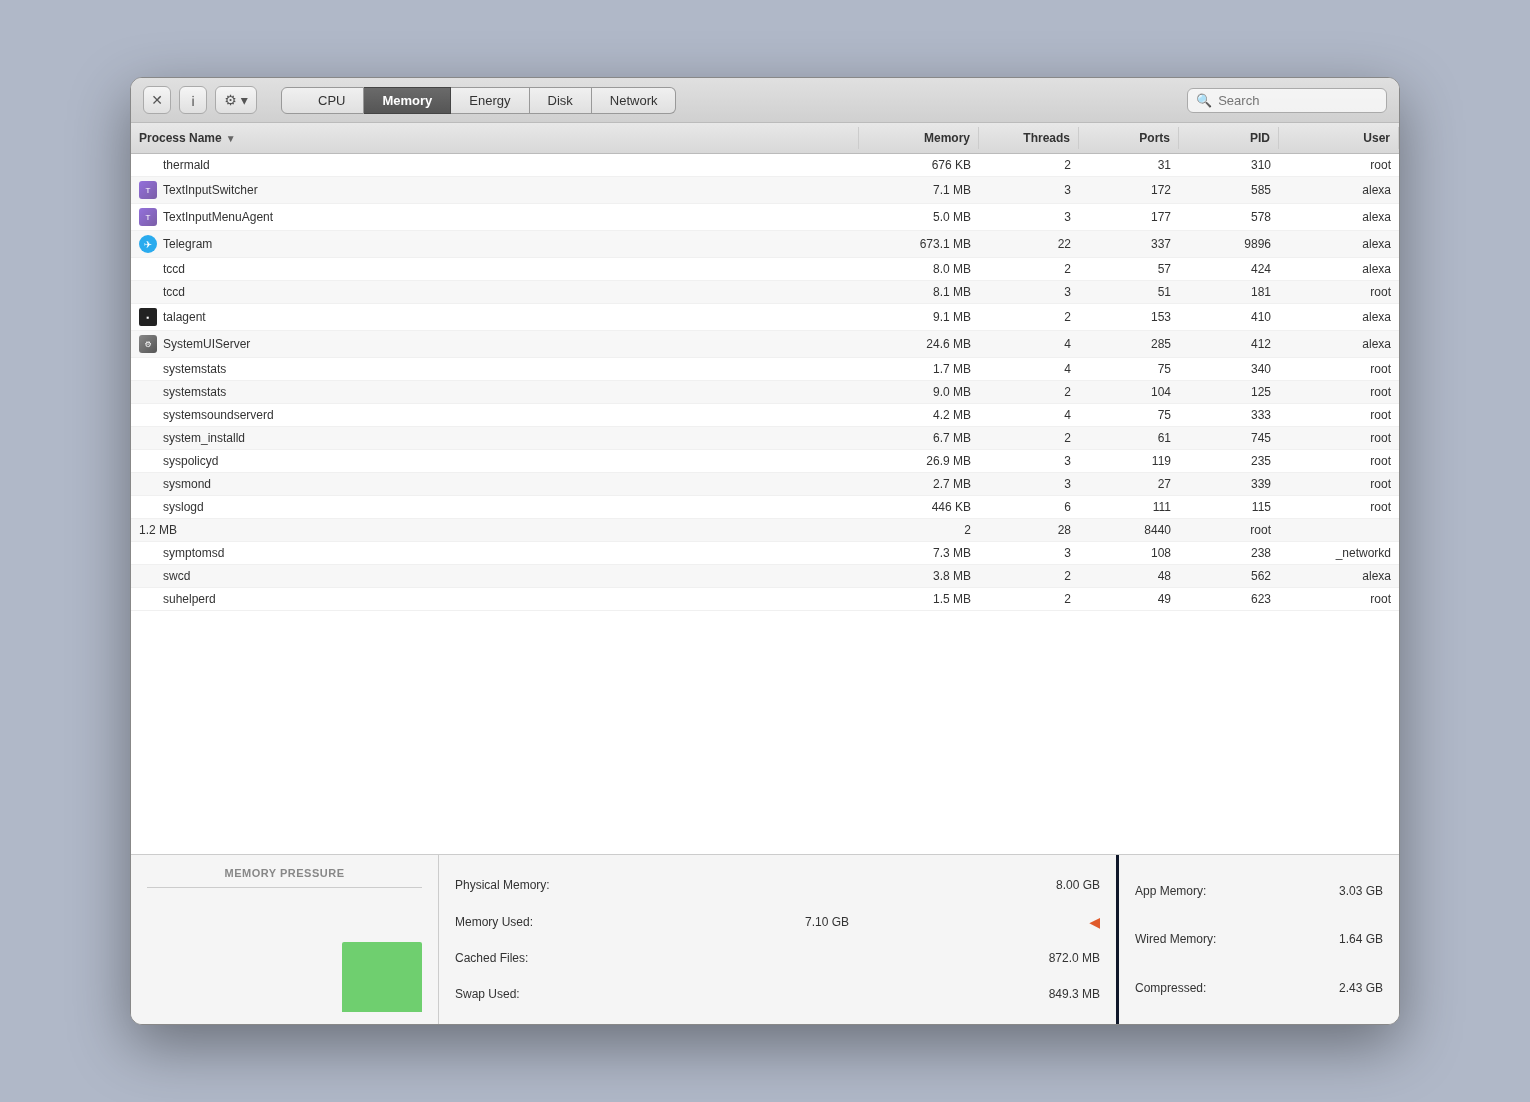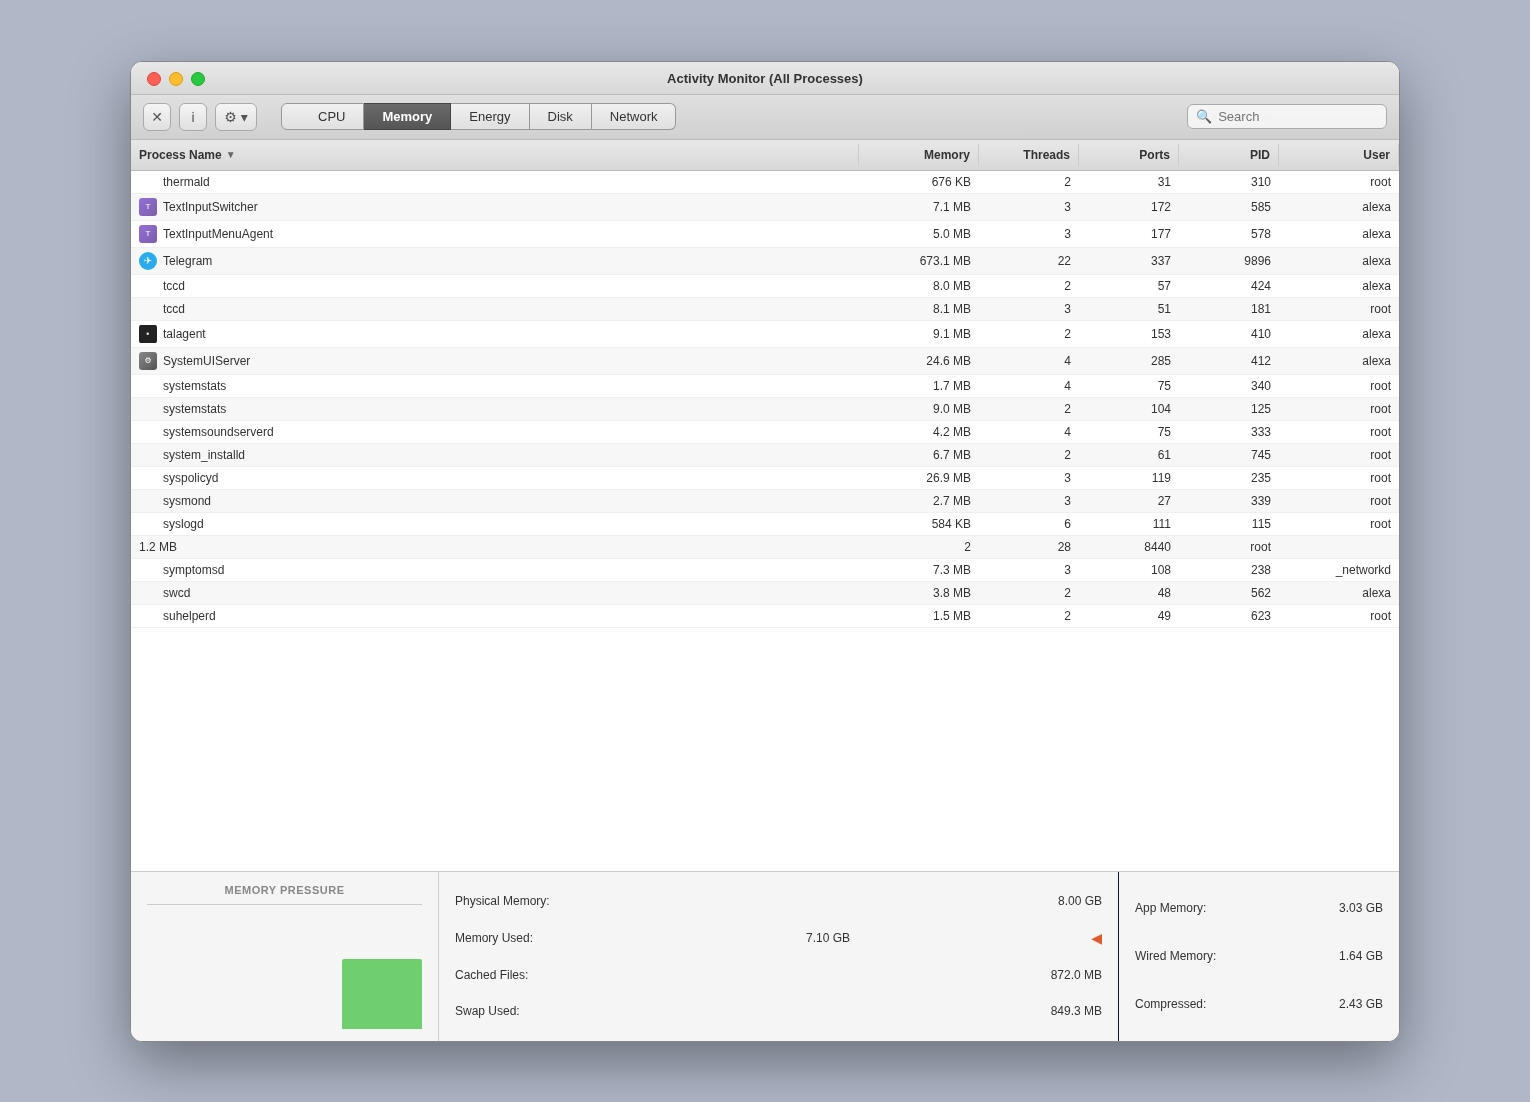--- a/index.html
+++ b/index.html
@@ -212,21 +212,21 @@
       height: 70px;
       background: #6fcf6f;
       border-radius: 2px 2px 0 0;
     }
     .memory-stats-section {
       flex: 1;
       padding: 12px 16px;
       display: flex;
       flex-direction: column;
       justify-content: space-around;
-      border-right: 1px solid #0f172a;
+      border-right: 3px solid #0f172a;
     }
     .stat-row {
       display: flex;
       justify-content: space-between;
       align-items: center;
       padding: 2px 0;
     }
     .stat-label {
       font-size: 12px;
       color: #333;
@@ -302,28 +302,20 @@
       display: flex;
       align-items: center;
       justify-content: center;
     }
   </style>
 </head>
 <body>
 
 <div class="window">
 
-  <div class="title-bar">
-    <div class="traffic-lights">
-      <div class="traffic-light close"></div>
-      <div class="traffic-light minimize"></div>
-      <div class="traffic-light maximize"></div>
-    </div>
-    <div class="window-title">Activity Monitor (All Processes)</div>
-  </div>
 
   <div class="toolbar">
     <div class="toolbar-btn">
       <span>✕</span>
     </div>
     <div class="toolbar-btn">
       <span>ℹ</span>
     </div>
     <div class="toolbar-btn" style="width:42px;">
       <span>⚙ ▾</span>
@@ -508,21 +500,21 @@
       <div class="cell">3</div>
       <div class="cell">27</div>
       <div class="cell">339</div>
       <div class="cell">root</div>
     </div>
       <div class="table-row">
       <div class="cell">
         <span style="width:18px;display:inline-block;"></span>
         <span>syslogd</span>
       </div>
-      <div class="cell">584 KB</div>
+      <div class="cell">446 KB</div>
       <div class="cell">6</div>
       <div class="cell">111</div>
       <div class="cell">115</div>
       <div class="cell">root</div>
     </div>
       <div class="table-row">
       <div class="cell">1.2 MB</div>
       <div class="cell">2</div>
       <div class="cell">28</div>
       <div class="cell">8440</div>

